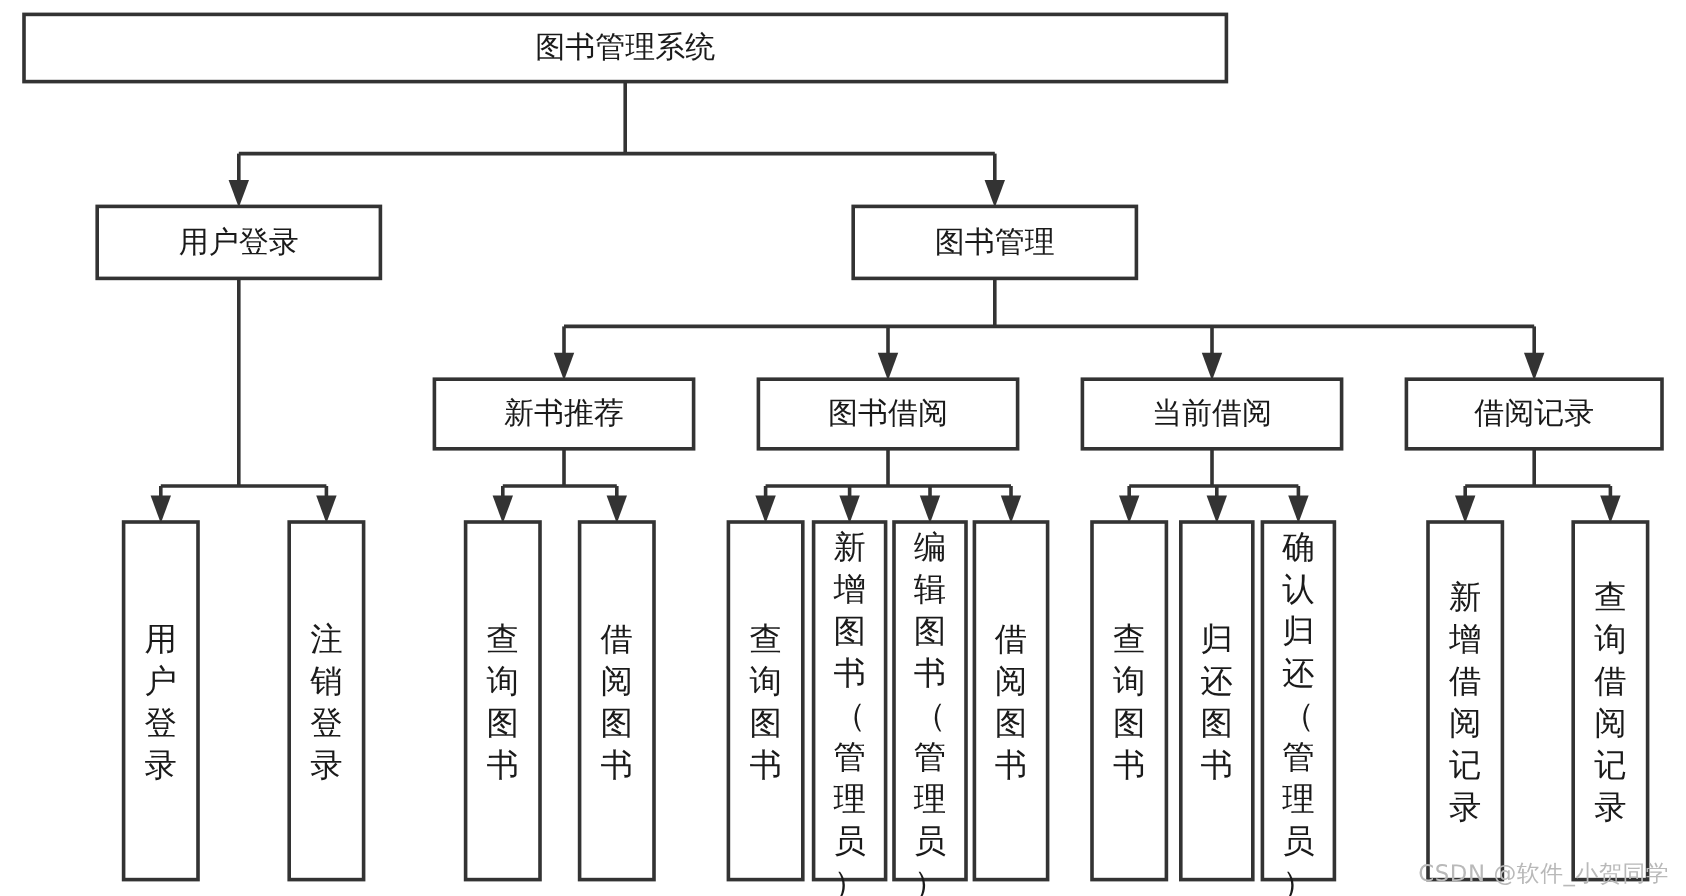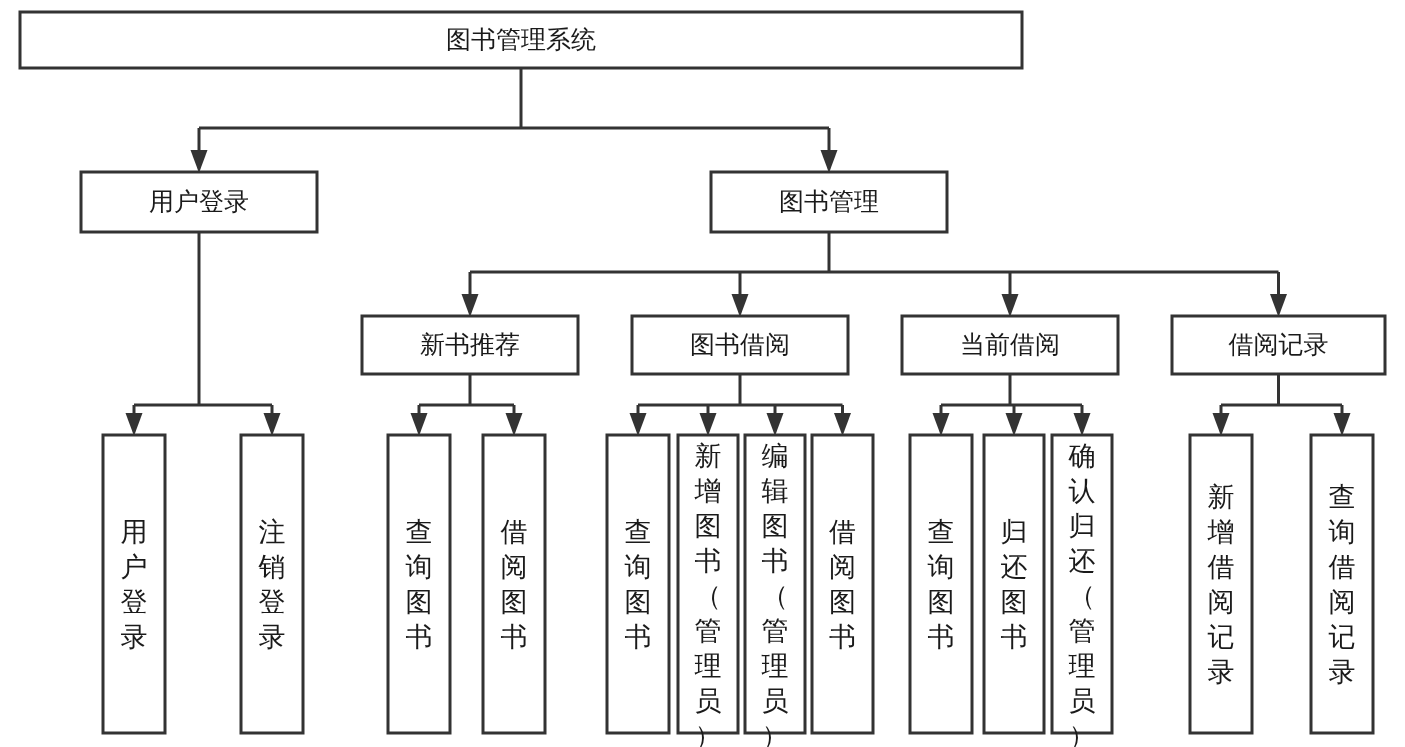--- a/index.html
+++ b/index.html
@@ -215,13 +215,14 @@
         <g>
           <rect class="node-box" x="1190" y="435" width="62" height="298"></rect>
           <text class="node-label-v" x="1221" y="506.3"><tspan x="1221" dy="0">新</tspan><tspan x="1221" dy="35">增</tspan><tspan x="1221" dy="35">借</tspan><tspan x="1221" dy="35">阅</tspan><tspan x="1221" dy="35">记</tspan><tspan x="1221" dy="35">录</tspan></text>
         </g>
         <g>
           <rect class="node-box" x="1311" y="435" width="62" height="298"></rect>
           <text class="node-label-v" x="1342" y="506.3"><tspan x="1342" dy="0">查</tspan><tspan x="1342" dy="35">询</tspan><tspan x="1342" dy="35">借</tspan><tspan x="1342" dy="35">阅</tspan><tspan x="1342" dy="35">记</tspan><tspan x="1342" dy="35">录</tspan></text>
         </g>
       </g>
   </svg>
+  <div class="watermark">CSDN @软件_小贺同学</div>
 </div>
 
 </body></html>

